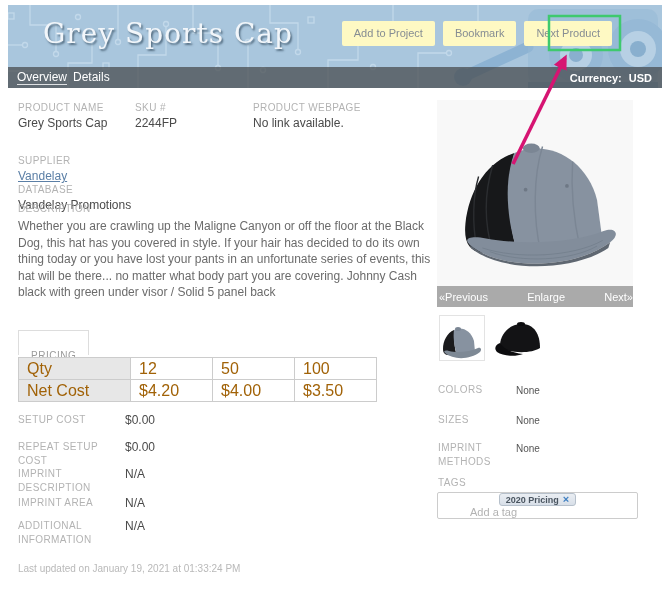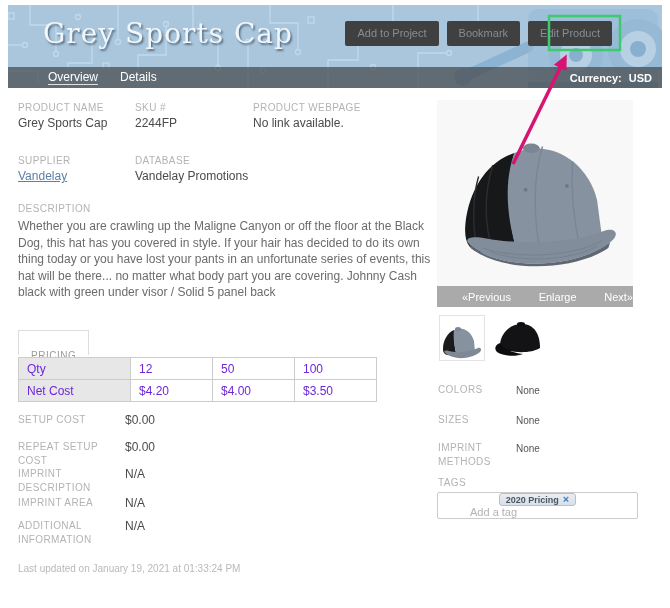--- a/index.html
+++ b/index.html
@@ -5,63 +5,63 @@
   * { margin:0; padding:0; box-sizing:border-box; }
   html,body { background:#fff; }
   body { font-family:"Liberation Sans", sans-serif; width:670px; height:608px; position:relative; overflow:hidden; }
   .page { position:relative; width:670px; height:608px; background:#fff; }
 
   
   .header { position:absolute; left:8px; top:5px; width:654px; height:83px; overflow:hidden; }
   .header svg.bg { position:absolute; left:0; top:0; }
   .header-title { position:absolute; left:35px; top:12px; font-family:"DejaVu Serif", serif; font-size:28px; letter-spacing:1px; color:#f2f6fa; text-shadow:1.5px 1.5px 2px rgba(70,95,115,.85); white-space:nowrap; }
   .header-buttons { position:absolute; top:16px; right:50px; display:flex; gap:8px; }
-  .hbtn { height:25px; line-height:25px; padding:0 12px; background:#404040; color:#868d93; font-size:11px; border:none; border-radius:2px; white-space:nowrap; cursor:pointer; font-family:"Liberation Sans", sans-serif; }
+  .hbtn { height:25px; line-height:25px; padding:0 12px; background:#fef9c3; color:#868d93; font-size:11px; border:none; border-radius:2px; white-space:nowrap; cursor:pointer; font-family:"Liberation Sans", sans-serif; }
   .subbar { position:absolute; left:0; bottom:0; width:100%; height:21px; background:rgba(72,75,78,.74); display:flex; align-items:center; }
-  .subbar .tabs { display:flex; gap:22px; padding-left:40px; }
+  .subbar .tabs { display:flex; gap:6px; padding-left:9px; }
   .subbar .tab { color:#fff; font-size:12px; text-decoration:none; cursor:pointer; }
   .subbar .tab.active { border-bottom:1px solid rgba(255,255,255,.8); }
   .subbar .currency { margin-left:auto; padding-right:10px; color:#fff; font-size:11px; font-weight:bold; }
   .subbar .currency b { margin-left:7px; }
 
   
   .annotation { position:absolute; left:0; top:0; z-index:50; pointer-events:none; }
 
   
   .lbl { font-size:10px; color:#b3b3b3; letter-spacing:.4px; text-transform:uppercase; }
   .val { font-size:12px; color:#4a4a4a; margin-top:3px; }
   .link { font-size:12px; color:#5b7fa6; text-decoration:underline; margin-top:3px; display:inline-block; cursor:pointer; }
 
   
   .fields-row1 { position:absolute; left:18px; top:102px; display:flex; }
   .fields-row1 .f1 { width:117px; } .fields-row1 .f2 { width:118px; } .fields-row1 .f3 { width:180px; }
-  .fields-row2 { position:absolute; left:18px; top:155px; display:flex; }
+  .fields-row2 { position:absolute; left:18px; top:155px; display:flex;flex-direction:column; }
   .fields-row2 .f1 { width:117px; }
 
   .desc-block { position:absolute; left:18px; top:203px; width:420px; }
   .desc-text { font-size:12px; color:#6b6b6b; line-height:16.5px; margin-top:4px; }
 
   .pricing-tab { position:absolute; left:18px; top:330px; height:25px; padding:12px 12px; line-height:25px; font-size:10px; letter-spacing:.5px; color:#9a9a9a; border:1px solid #ddd; border-bottom:none; background:#fff; cursor:pointer; }
-  table.price { position:absolute; left:18px; top:357px; border-collapse:collapse; font-size:12px; color:#6d28d9; }
+  table.price { position:absolute; left:18px; top:357px; border-collapse:collapse; font-size:16px; color:#a16207; }
   table.price td { border:1px solid #ccc; height:22px; padding:0 0 0 8px; }
   table.price td.rowlbl { width:112px; background:#e7e7e7; }
   table.price td.cell { width:82px; background:#fff; }
 
   .detail-row { position:absolute; left:18px; width:415px; }
   .detail-row .dlbl { display:block; font-size:10px; color:#b3b3b3; letter-spacing:.4px; line-height:14px; width:110px; }
   .detail-row .dlbl.narrow { width:78px; }
   .detail-row .dval { position:absolute; left:107px; top:0; font-size:12px; color:#4a4a4a; }
 
   .last-updated { position:absolute; left:18px; top:563px; font-size:10px; color:#b9b9b9; }
 
   
   .photo { position:absolute; left:437px; top:100px; width:196px; height:207px; background:#f8f8f8; }
   .photo svg { position:absolute; left:4px; top:10px; }
   .photo-nav { position:absolute; left:0; bottom:0; width:100%; height:21px; background:rgba(152,152,152,.82); display:flex; align-items:center; font-size:11px; color:#fff; }
-  .photo-nav .pn-prev { padding-left:25px; cursor:pointer; }
+  .photo-nav .pn-prev { padding-left:2px; cursor:pointer; }
   .photo-nav .pn-enlarge { margin:0 auto; cursor:pointer; }
   .photo-nav .pn-next { cursor:pointer; }
 
   .thumbs { position:absolute; left:439px; top:315px; display:flex; gap:9px; align-items:flex-end; }
   .thumb1 { width:46px; height:46px; background:#fff; border:1px solid #e3e3e3; display:flex; align-items:flex-end; cursor:pointer; }
   .thumb2 { width:54px; height:44px; display:flex; align-items:center; cursor:pointer; }
 
   .attr-row { position:absolute; left:438px; width:215px; }
   .attr-row .albl { display:block; width:72px; font-size:10px; color:#b3b3b3; letter-spacing:.4px; line-height:14px; }
   .attr-row .aval { position:absolute; left:78px; top:2px; font-size:10px; color:#555; }
@@ -127,21 +127,21 @@
         <circle cx="630" cy="44" r="8" fill="#7fa8c9"></circle>
         <path d="M520,80 H650" stroke="#7fa8c9" stroke-width="6"></path>
       </g>
     </svg>
 
     <div class="header-title">Grey Sports Cap</div>
 
     <div class="header-buttons">
       <button class="hbtn">Add to Project</button>
       <button class="hbtn">Bookmark</button>
-      <button class="hbtn">Edit Product</button>
+      <button class="hbtn">Next Product</button>
     </div>
 
     <div class="subbar">
       <div class="tabs">
         <span class="tab active">Overview</span>
         <span class="tab">Details</span>
       </div>
       <div class="currency"><span>Currency:</span><b>USD</b></div>
     </div>
   </div>

